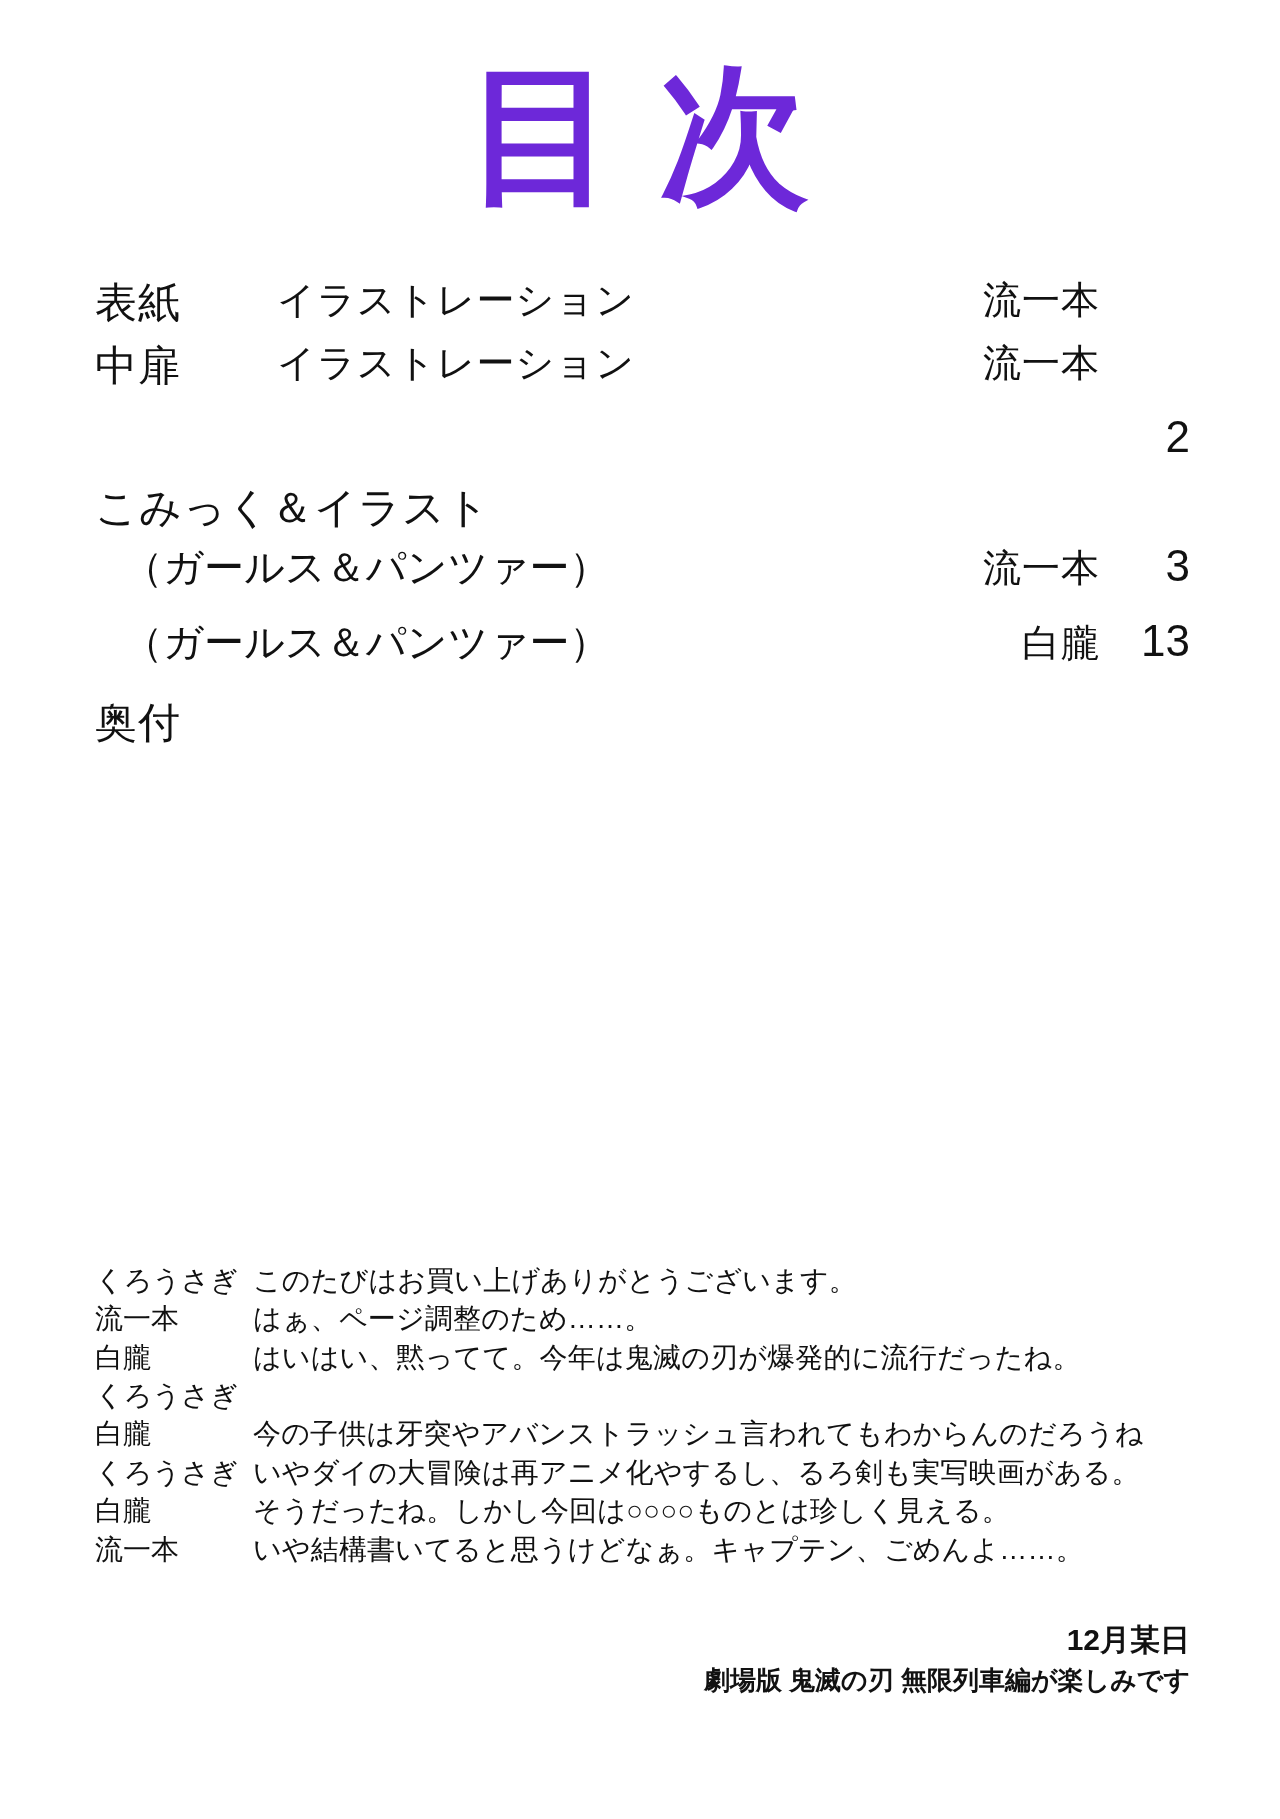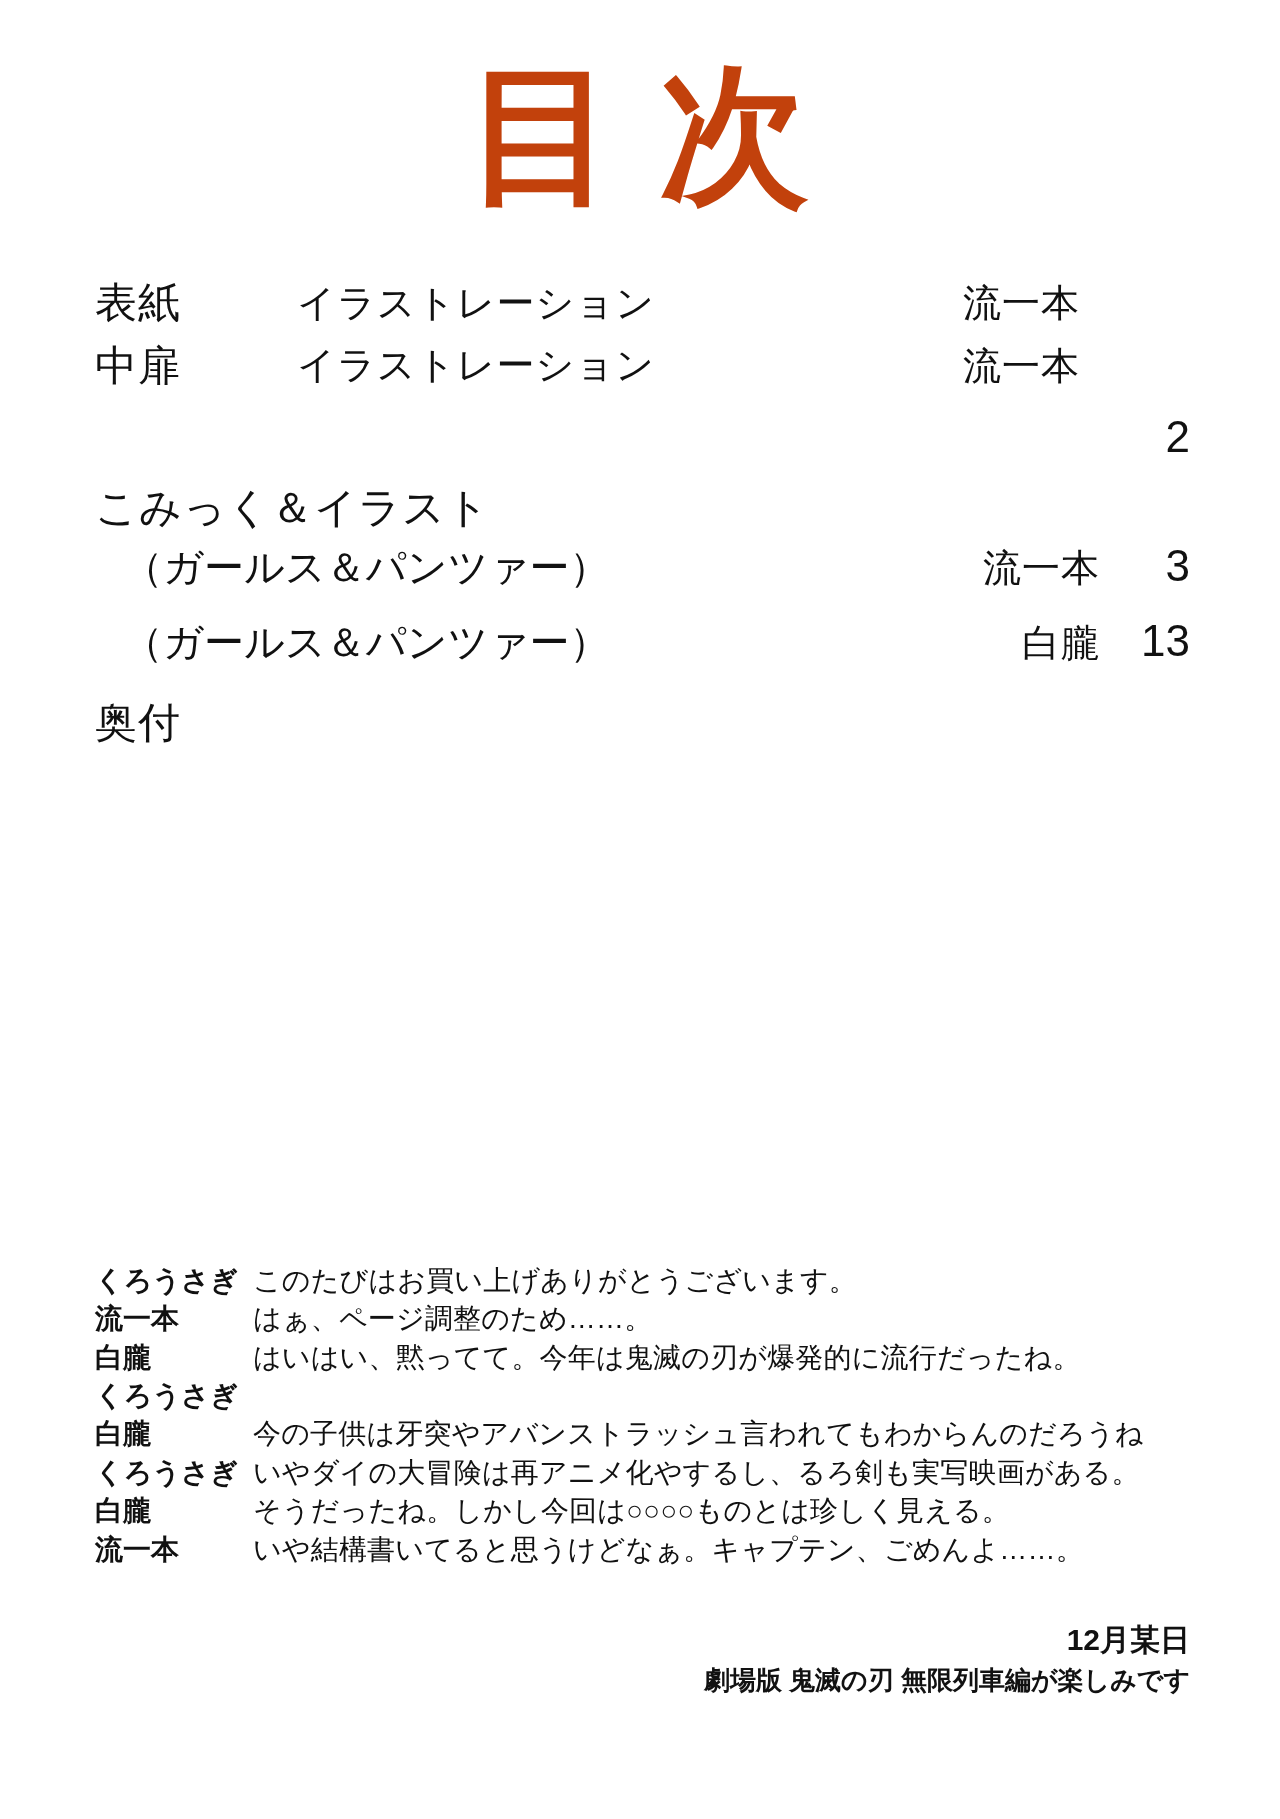--- a/index.html
+++ b/index.html
@@ -27,41 +27,40 @@
     position: absolute;
     left: 0;
     top: 60px;
     width: 1276px;
     text-align: center;
     font-family: "DejaVu Sans", sans-serif;
     font-size: 150px;
     font-weight: 700;
     letter-spacing: 42px;
     line-height: 1;
-    color: #c2410c;
+    color: #6d28d9;
     white-space: nowrap;
     text-indent: 42px;
   }
 
   
   .toc-list {
     position: absolute;
     left: 95px;
     top: 275px;
     width: 1095px;
   }
   .toc-row {
     position: relative;
     margin-bottom: 6px;
   }
   .toc-line {
     display: flex;
-    align-items: center;
+    align-items: flex-start;
     width: 100%;
-    gap: 20px;
   }
   .toc-name {
     font-size: 42px;
     line-height: 1.35;
     white-space: nowrap;
     letter-spacing: 1px;
   }
   .toc-mid {
     font-size: 38px;
     line-height: 1.35;
@@ -127,21 +126,20 @@
     display: flex;
     align-items: baseline;
     font-size: 28px;
     line-height: 1.37;
     white-space: nowrap;
   }
   .dlg-speaker {
     width: 158px;
     flex: 0 0 158px;
     letter-spacing: 0px;
-    font-weight: bold;
   }
   .dlg-text {
     flex: 1 1 auto;
     letter-spacing: 0.2px;
   }
 
   
   .footer {
     position: absolute;
     right: 90px;

